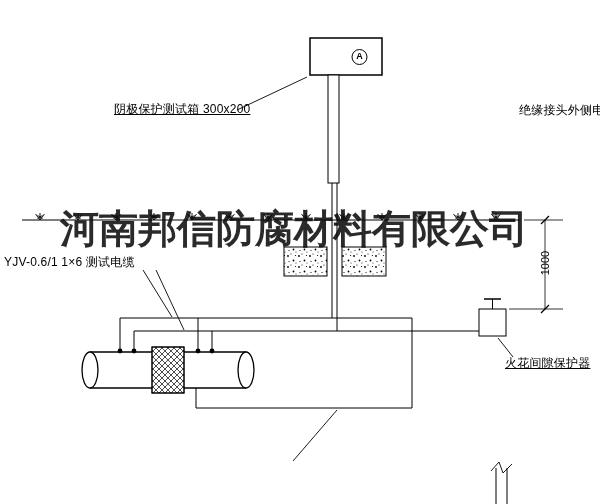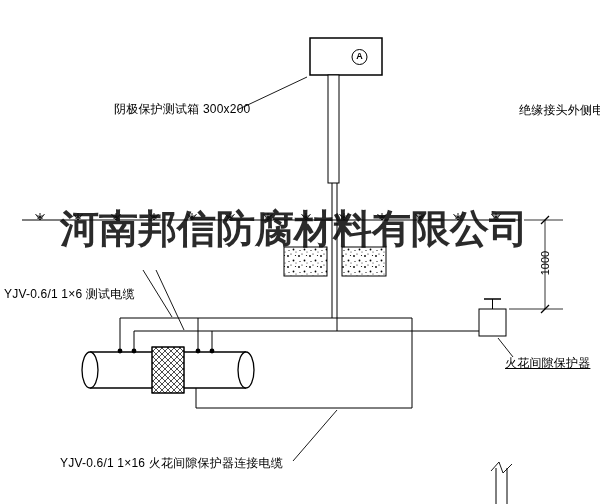--- a/index.html
+++ b/index.html
@@ -145,27 +145,26 @@
 
     <g>
       <line x1="496" y1="468" x2="496" y2="504"></line>
       <line x1="507" y1="468" x2="507" y2="504"></line>
       <path d="M 491,471 L 499,462 L 503,473 L 512,464" stroke-width="0.9"></path>
     </g>
   </svg>
 
   <div class="watermark">河南邦信防腐材料有限公司</div>
 
-  <div class="lbl" style="left:114px; top:103px;">阴极保护测试箱 300x200</div>
+  <div class="lbl" style="left:114px; top:103px;text-decoration:underline;">阴极保护测试箱 300x200</div>
 
   <div class="lbl" style="left:519px; top:104px;">绝缘接头外侧电缆</div>
 
-  <div class="lbl" style="left:4px; top:256px;margin-top:32px;">YJV-0.6/1 1×6  测试电缆</div>
+  <div class="lbl" style="left:4px; top:256px;">YJV-0.6/1 1×6  测试电缆</div>
 
   <div class="lbl" style="left:505px; top:357px;text-decoration:underline;">火花间隙保护器</div>
 
-  <div class="lbl" style="left:60px; top:457px;">YJV-0.6/1 1×16  火花间隙保护器连接电缆</div>
 
   <div class="dim-text">1000</div>
 
   <div class="meter-a">A</div>
 
 </div>
 
 </body></html>

